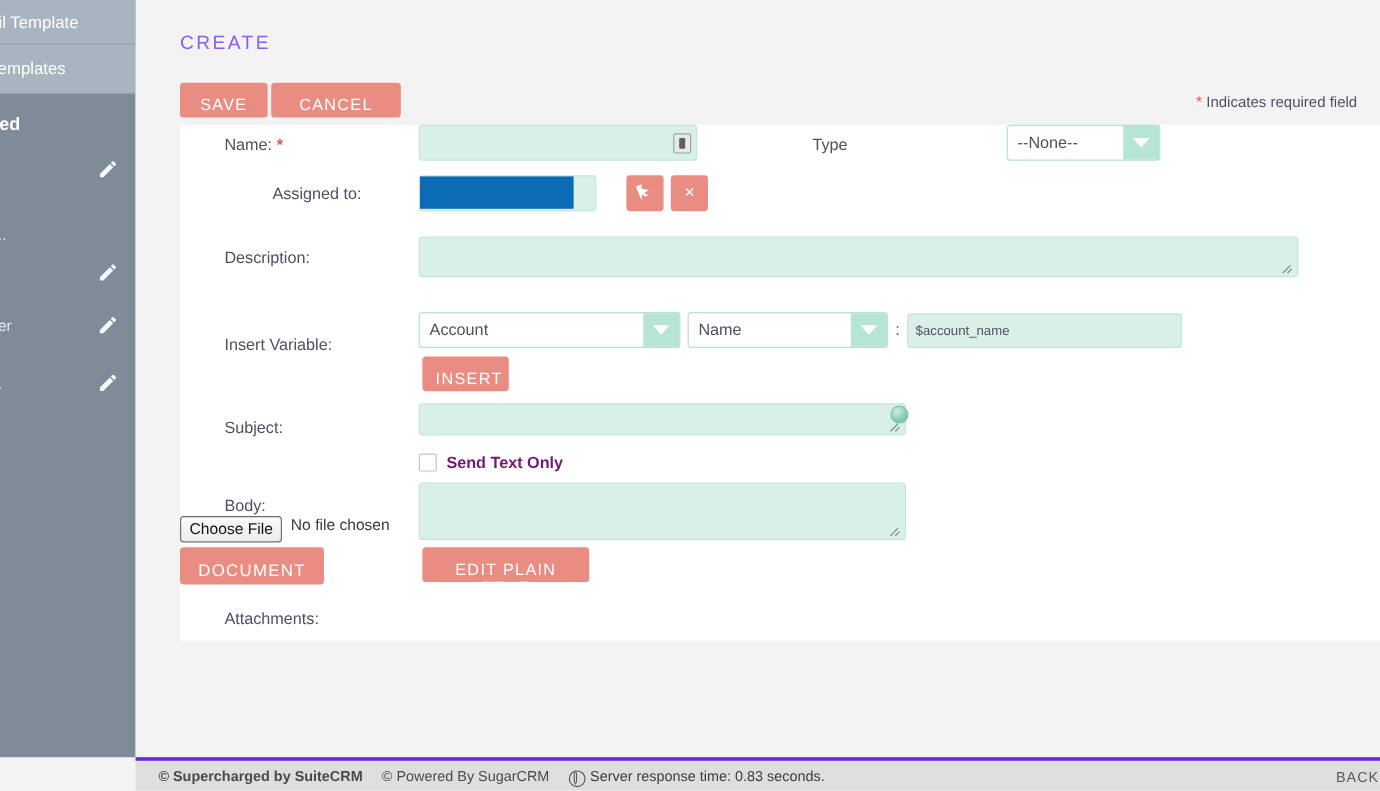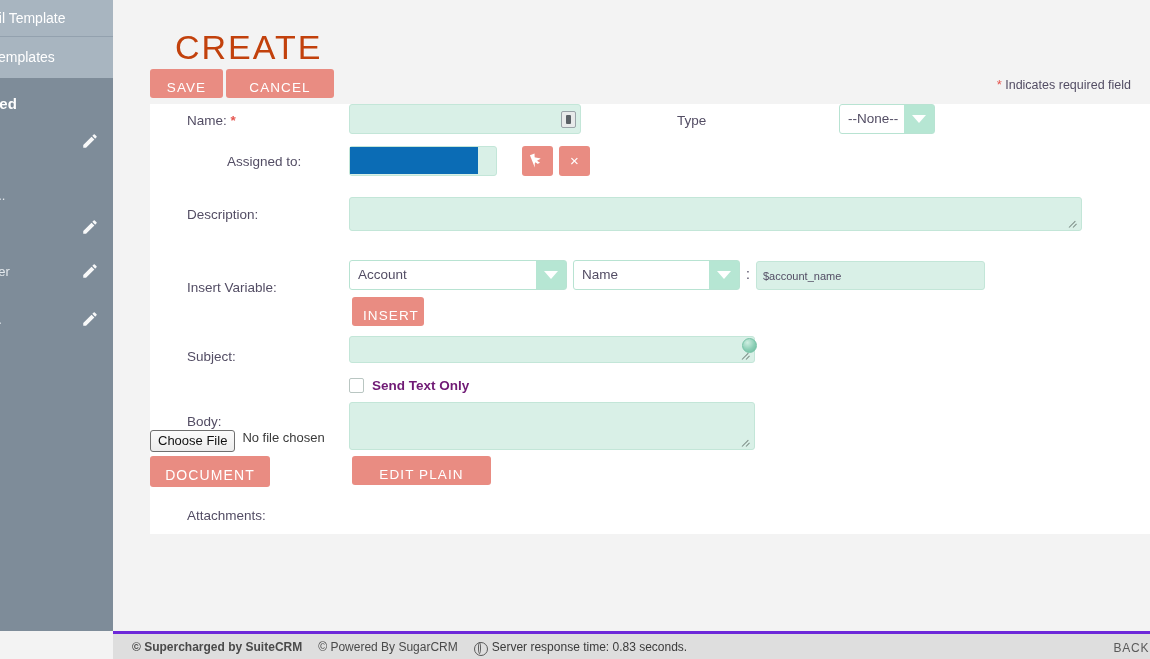--- a/index.html
+++ b/index.html
@@ -104,25 +104,24 @@
     left: 113px;
     top: 0;
     width: 1037px;
     height: 631px;
     background: #f3f3f3;
   }
   .page-title {
     position: absolute;
     left: 37px;
     top: 28px;
-    font-size: 34px;
+    font-size: 16px;
     letter-spacing: 2px;
     font-weight: 300;
-    color: #c2410c;
-    margin-left: 25px;
+    color: #8b5cf6;
   }
   .btn {
     background: #e98c82;
     color: #ffffff;
     border: none;
     border-radius: 3px;
     font-size: 13.5px;
     letter-spacing: 1.1px;
     cursor: pointer;
     font-family: "Liberation Sans", sans-serif;
@@ -497,21 +496,21 @@
     <div class="panel">
 
       <div class="field-label" style="left:37px; top:9px;">
         <span>Name:</span>
         <span class="star">*</span>
       </div>
       <input class="inp" id="name-input" type="text" value="" style="">
       <div class="name-badge"></div>
 
       <div class="field-label" style="left:527px; top:9px;">Type</div>
-      <div class="sel-wrap" style="left:689px; top:0px; width:96px;">
+      <div class="sel-wrap" style="left:689px; top:0px; width:128px;">
         <span class="sel-text">--None--</span>
         <span class="sel-arrow">
             <i></i>
           </span>
       </div>
 
       <div class="field-label" style="left:37px; top:50px;margin-left:40px;">Assigned to:</div>
       <input class="inp" id="assigned-input" type="text" value="" style="">
       <div class="selection-highlight"></div>
       <button class="sq-btn" id="assign-select-btn">

